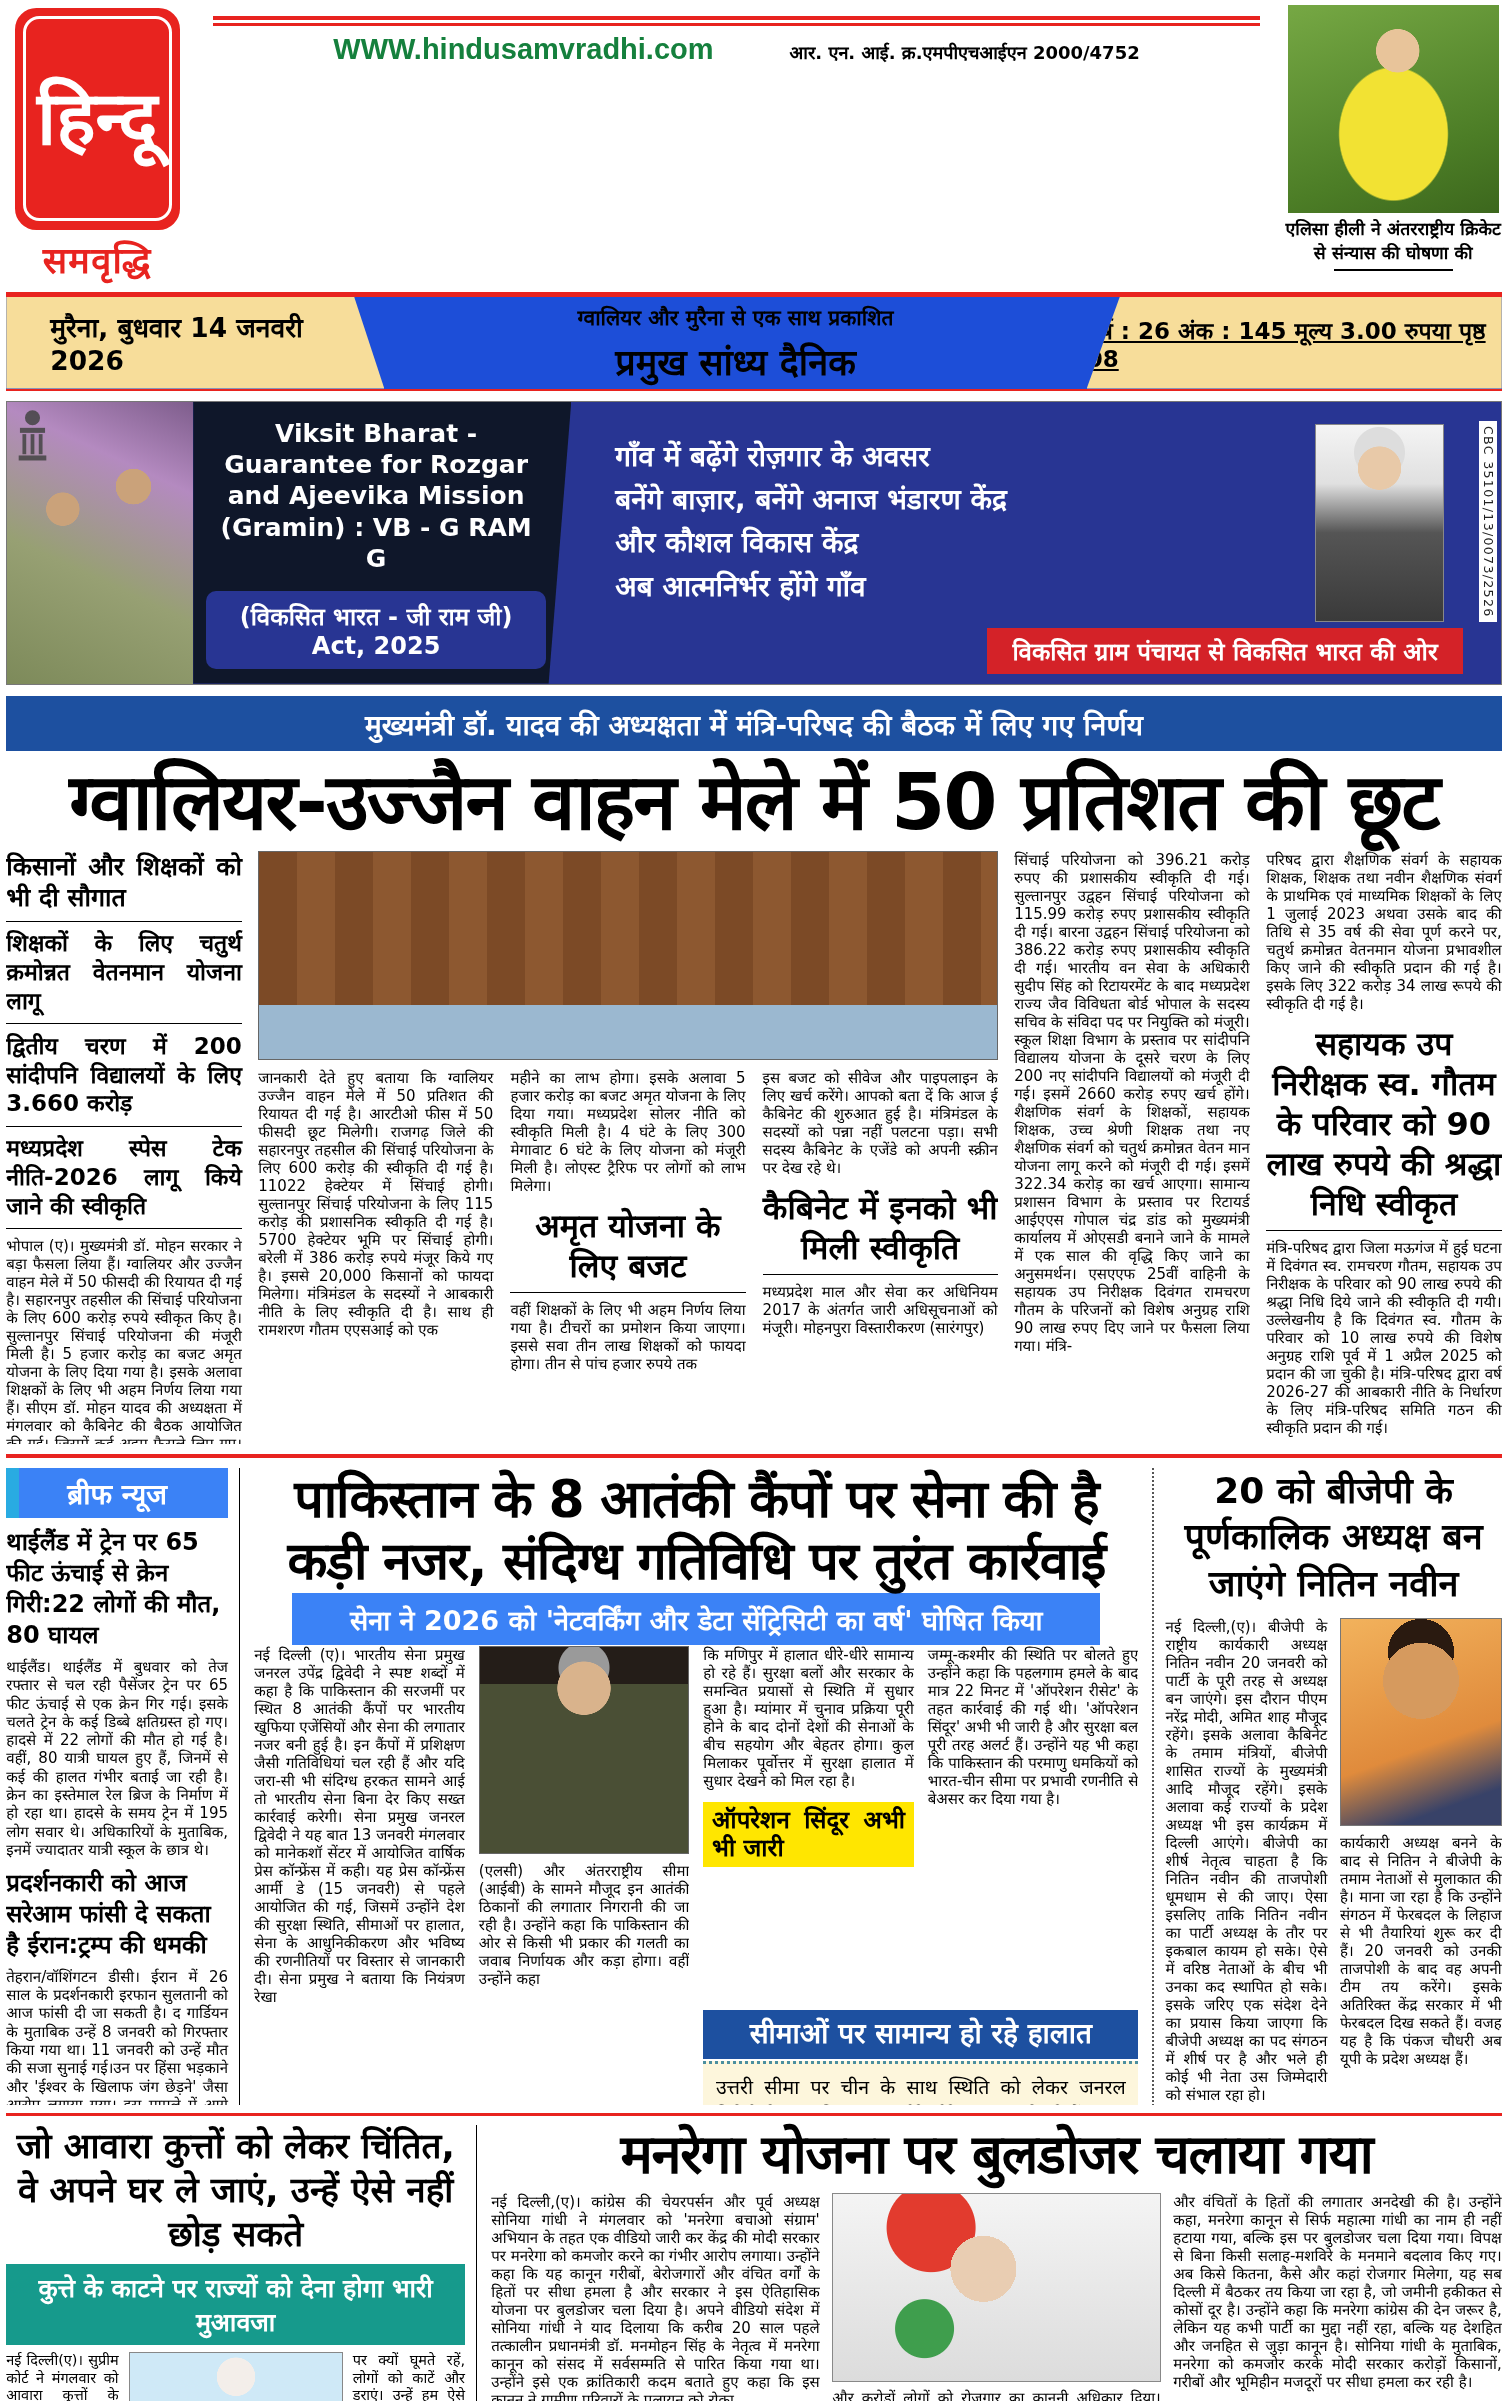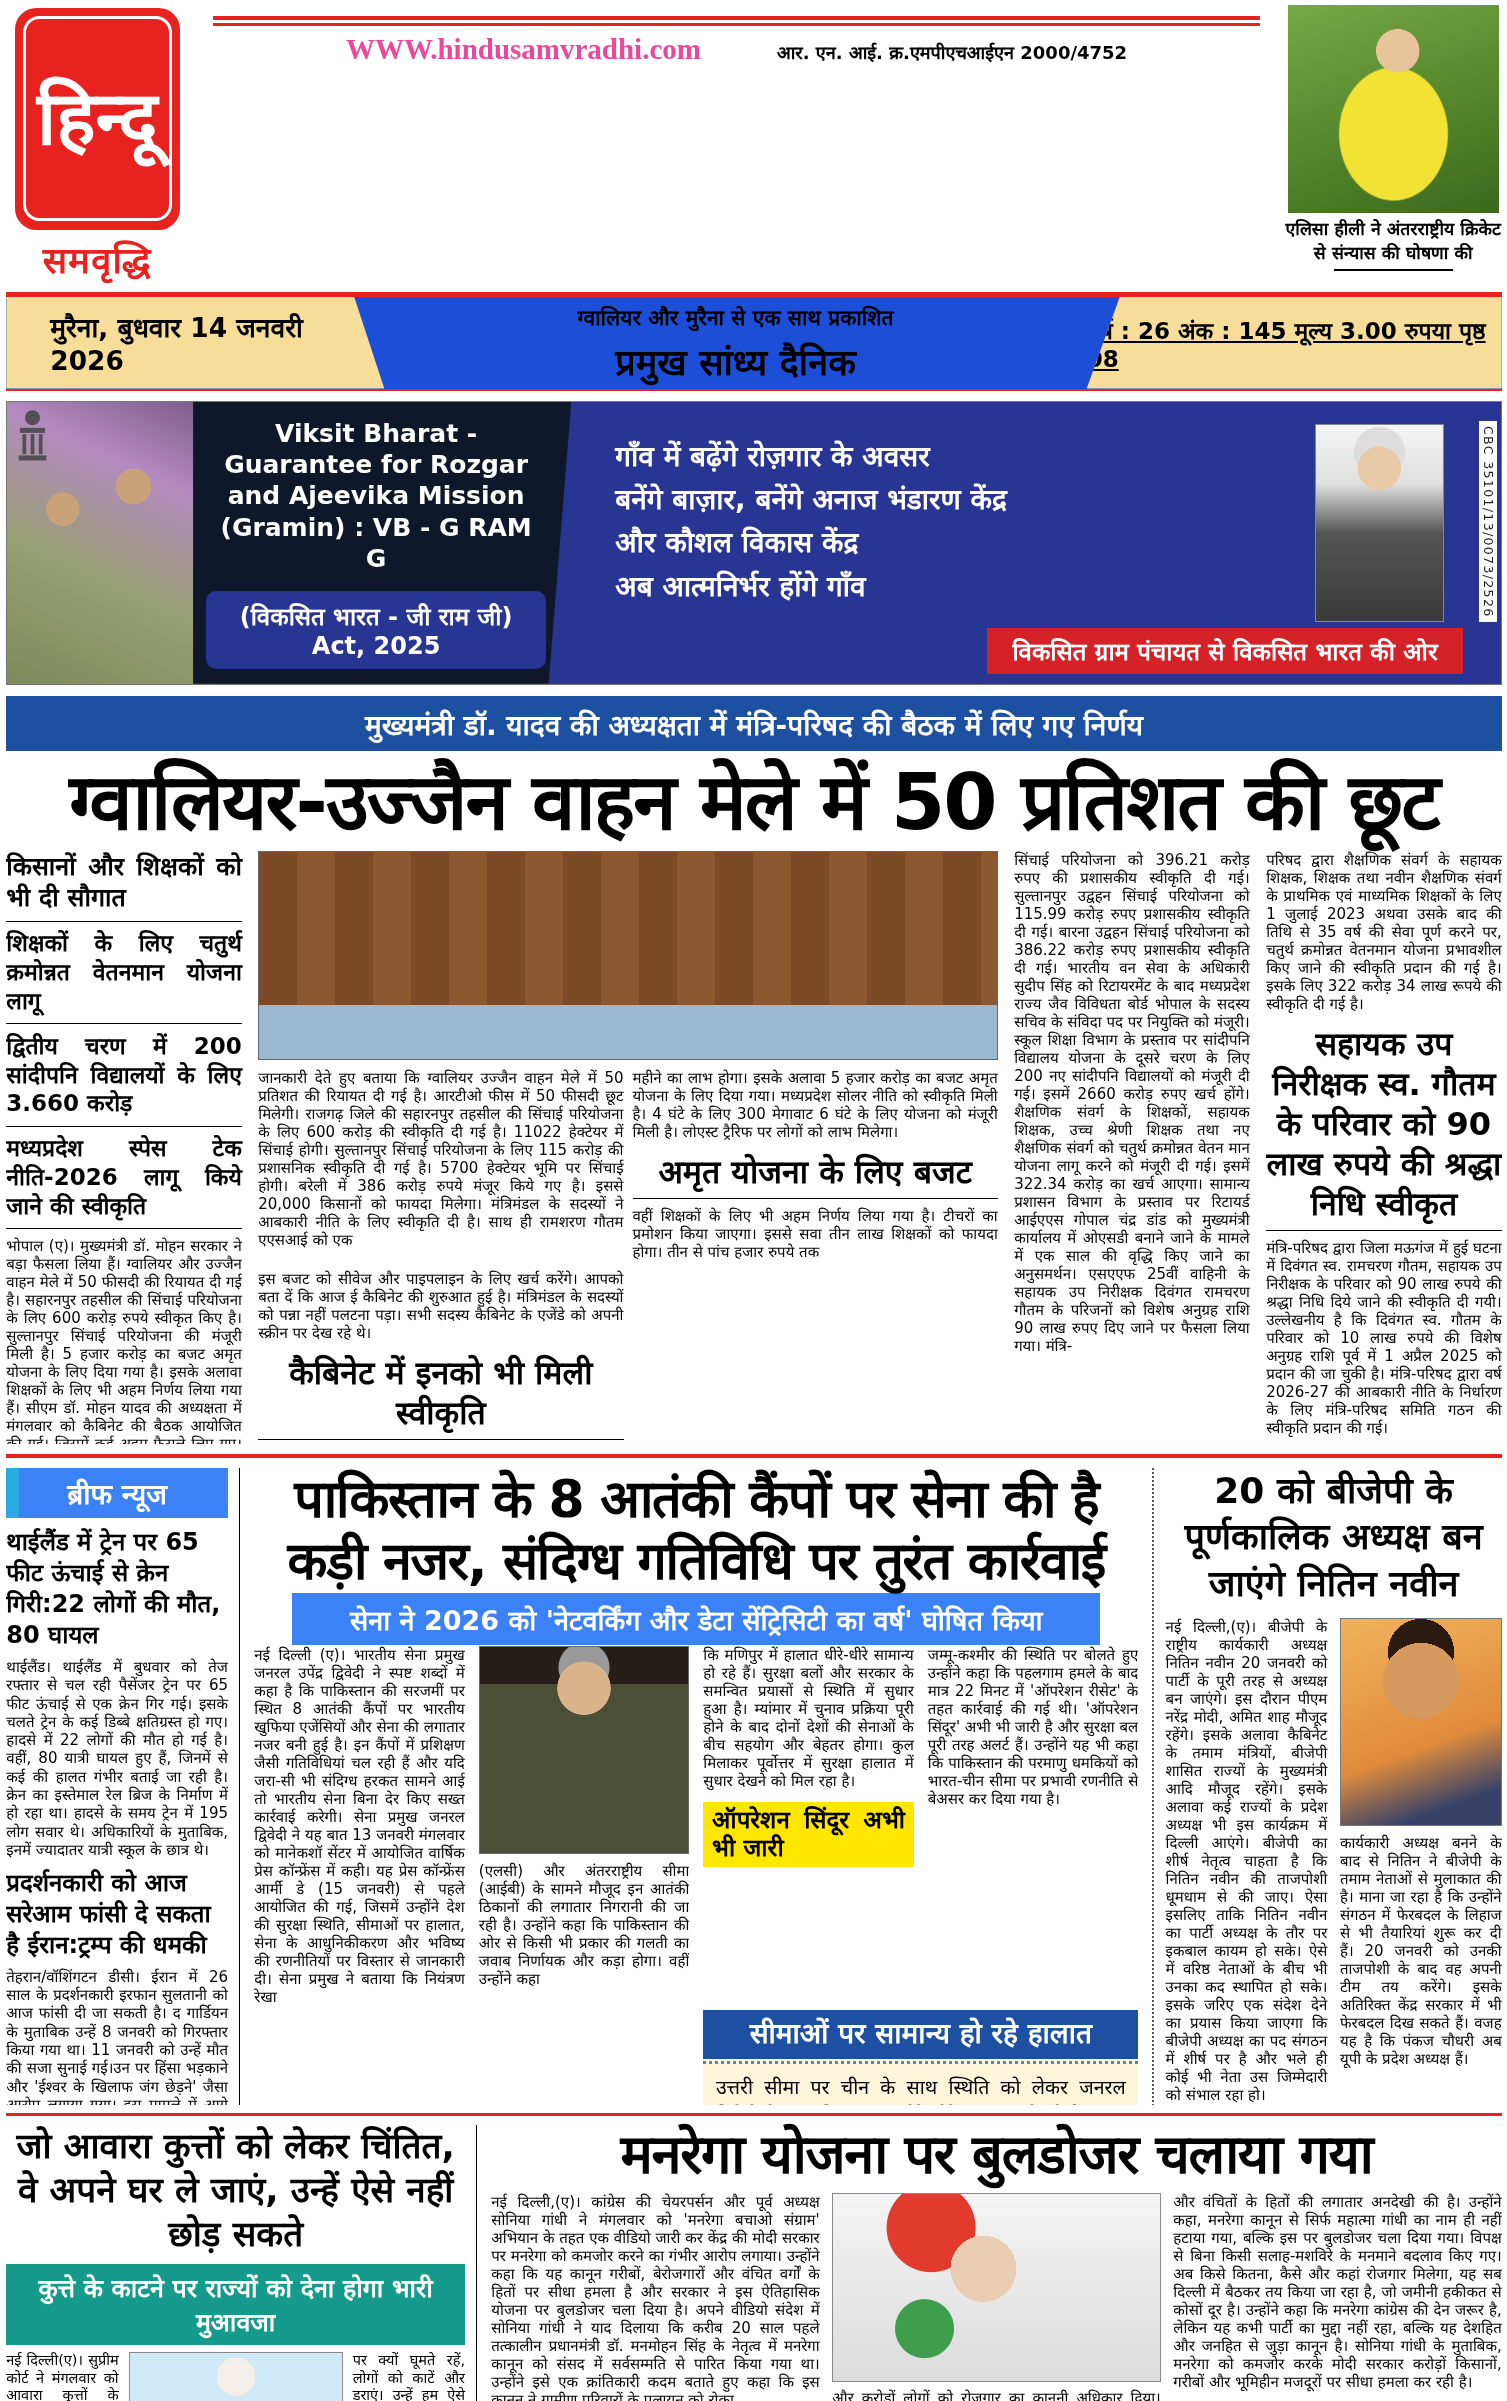--- a/index.html
+++ b/index.html
@@ -14,21 +14,21 @@
   .logo-box{width:165px;height:222px;margin:2.5px auto 0;background:#e8231f;border-radius:21.4px;
             border:2.5px solid #e8231f;position:relative;display:flex;align-items:center;justify-content:center;}
   .logo-box::before{content:"";position:absolute;inset:6.3px;border:3.8px solid #fff;border-radius:16.4px;}
   .logo-top{font-size:74px;font-weight:bold;color:#fff;position:relative;z-index:2;line-height:1.05;}
   .logo-bottom{font-size:36px;font-weight:bold;color:#e8231f;margin-top:5px;letter-spacing:1.3px;}
   .mast-center{flex:1;text-align:center;padding-top:3.8px;}
   .mast-title{font-size:123px;font-weight:900;line-height:1.02;letter-spacing:-2.5px;white-space:nowrap;}
   .mast-rule{height:3.8px;background:#e8231f;margin:7.6px 25px 3.1px;}
   .mast-rule2{height:3.1px;background:#e8231f;margin:0 25px 6.3px;}
   .mast-info{display:flex;justify-content:center;gap:76px;align-items:baseline;}
-  .mast-web{font-family:Liberation Serif, serif;font-size:29px;font-weight:bold;text-decoration:none;color:#ec4899;}
+  .mast-web{font-family:Liberation Sans, sans-serif;font-size:29px;font-weight:bold;text-decoration:none;color:#15803d;}
   .mast-rni{font-size:18px;font-weight:bold;}
   .mast-photo-wrap{width:217px;flex:0 0 217px;text-align:center;}
   .cricket-photo{width:211px;height:208px;margin:0 auto;
       background:
         radial-gradient(circle at 52% 22%, #e8c49a 0 21.4px, transparent 22px),
         radial-gradient(ellipse at 50% 62%, #f2e233 0 36%, transparent 37%),
         linear-gradient(160deg,#76a844 0%,#4c7d26 70%,#3c671d 100%);}
   .mast-caption{font-size:17.6px;font-weight:bold;line-height:1.35;margin-top:5px;}
   .mast-caption-rule{width:55%;height:1.9px;background:#000;margin:3.8px auto 0;}
   
@@ -81,21 +81,21 @@
   .lead-grid p{margin:0;}
   .sub-stack .sh{font-weight:bold;line-height:1.25;padding-bottom:7.6px;margin-bottom:7.6px;
                  border-bottom:1.9px solid #000;}
   .sh0{font-size:25px;} .sh1{font-size:23px;} .sh2{font-size:23px;} .sh3{font-size:23px;}
   .lead-mid{grid-column:2 / span 3;display:flex;flex-direction:column;}
   .cabinet-photo{height:209px;margin-bottom:8.8px;border:0.6px solid #666;
       background:
         linear-gradient(0deg,#9bb8d0 0 26%,transparent 26%),
         repeating-linear-gradient(90deg,#7c4a26 0 38px,#8d5830 38px 76px),
         linear-gradient(#6b3c1c,#8a5a33);}
-  .lead-mid-cols{display:grid;grid-template-columns:repeat(2,1fr);gap:9px;flex:1;overflow:hidden;}
+  .lead-mid-cols{display:grid;grid-template-columns:repeat(3,1fr);gap:17px;flex:1;overflow:hidden;}
   .inhead{font-size:32px;font-weight:bold;text-align:center;margin:11.3px 0 7.6px;padding-bottom:6.3px;
           border-bottom:1.9px solid #000;line-height:1.25;}
   .redrule{height:3.8px;background:#e8231f;margin:10px 0;}
   
   .band2{display:grid;grid-template-columns:234px 884px 1fr;gap:14px;height:637px;overflow:hidden;}
   .brief{border-right:1.9px solid #000;padding-right:11.3px;overflow:hidden;}
   .brief-head{background:#3b82f6;color:#fff;font-size:28px;font-weight:bold;text-align:center;
               padding:6.3px 0;position:relative;margin-bottom:8.8px;}
   .brief-head::before{content:"";position:absolute;left:-3.8px;top:0;bottom:0;width:16.4px;background:#29abe2;}
   .brief-title{font-size:24px;font-weight:bold;line-height:1.3;margin:8.8px 0 6.3px;}

